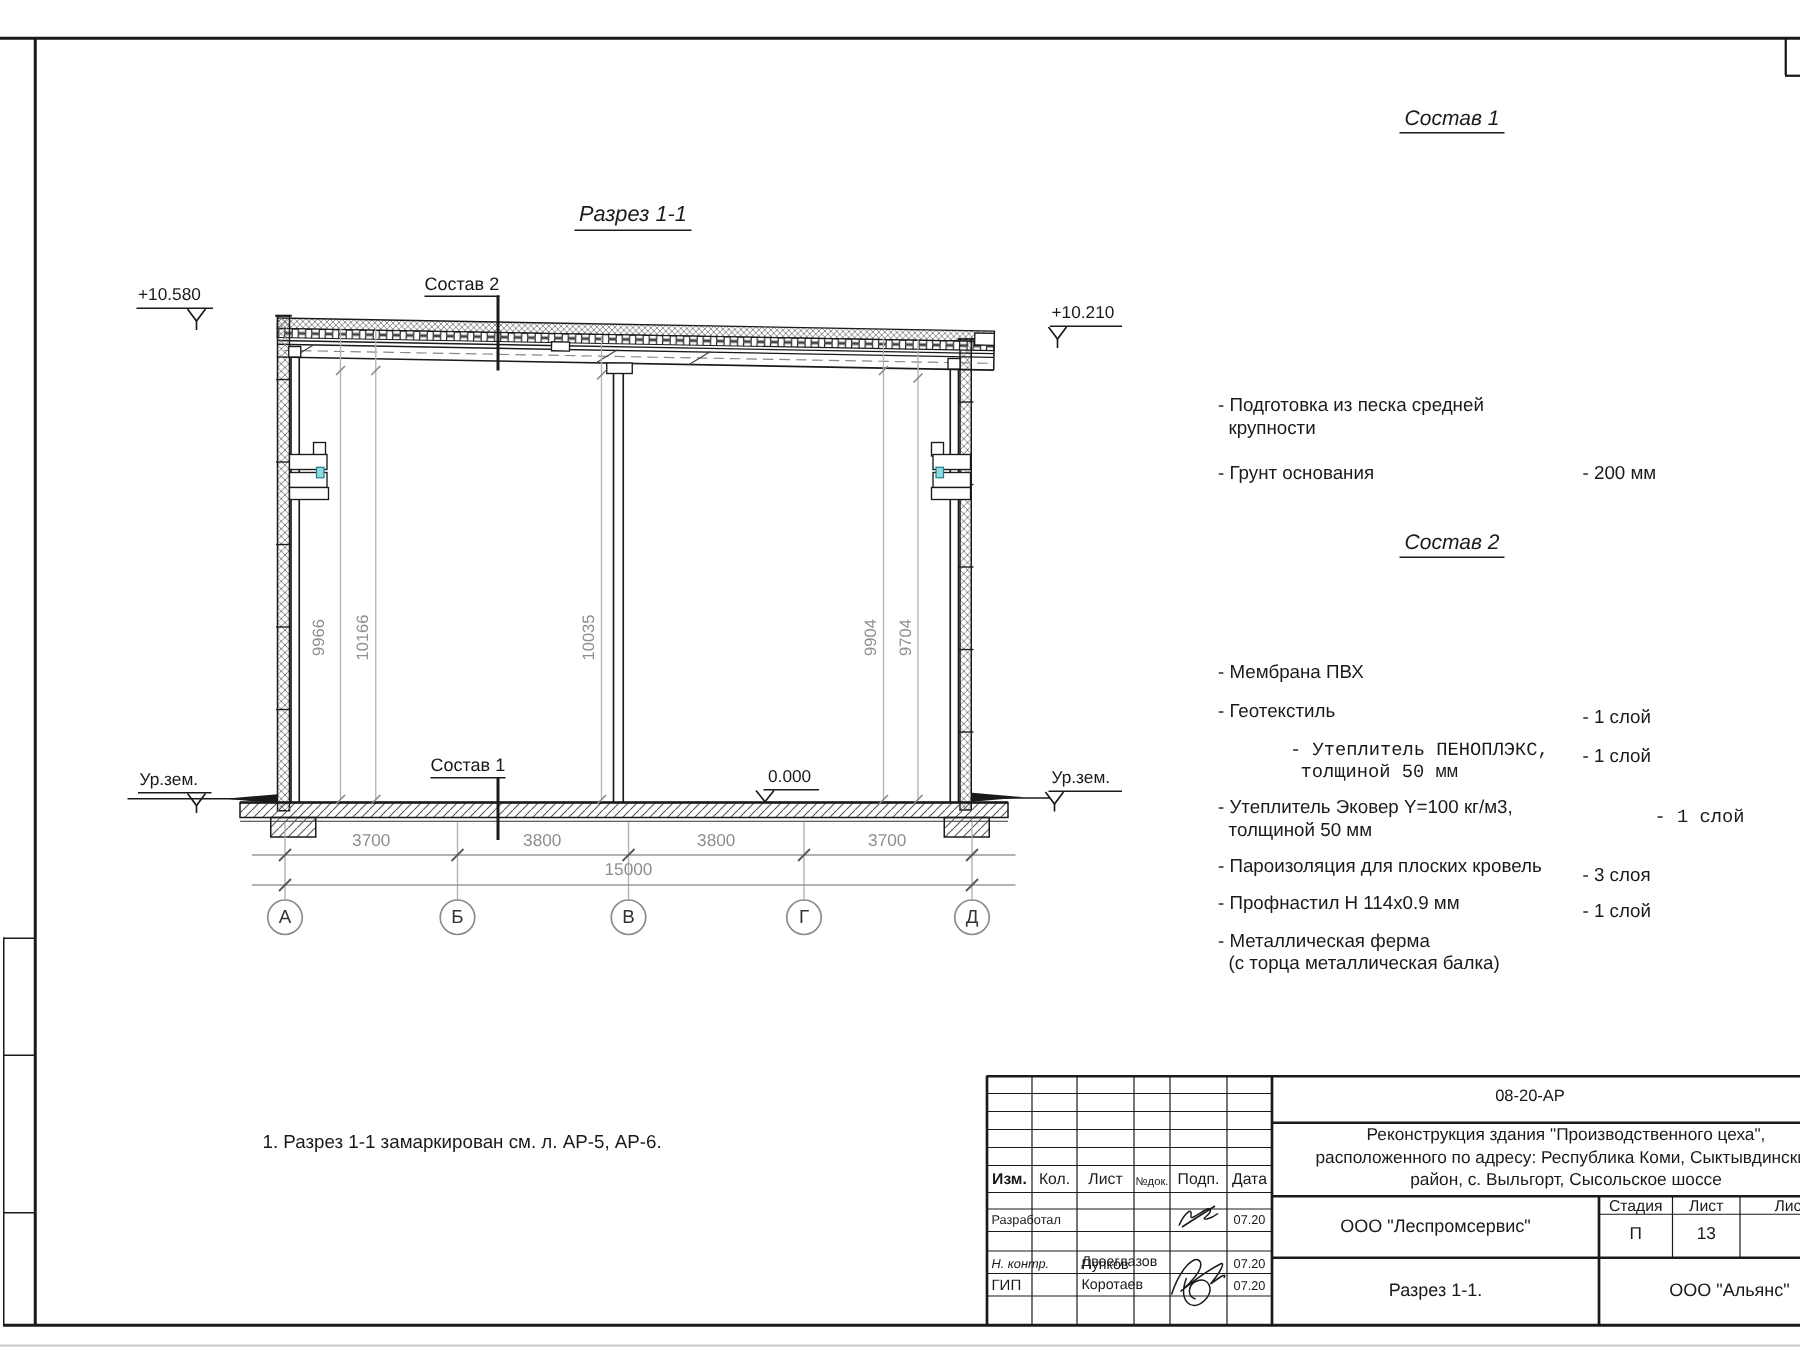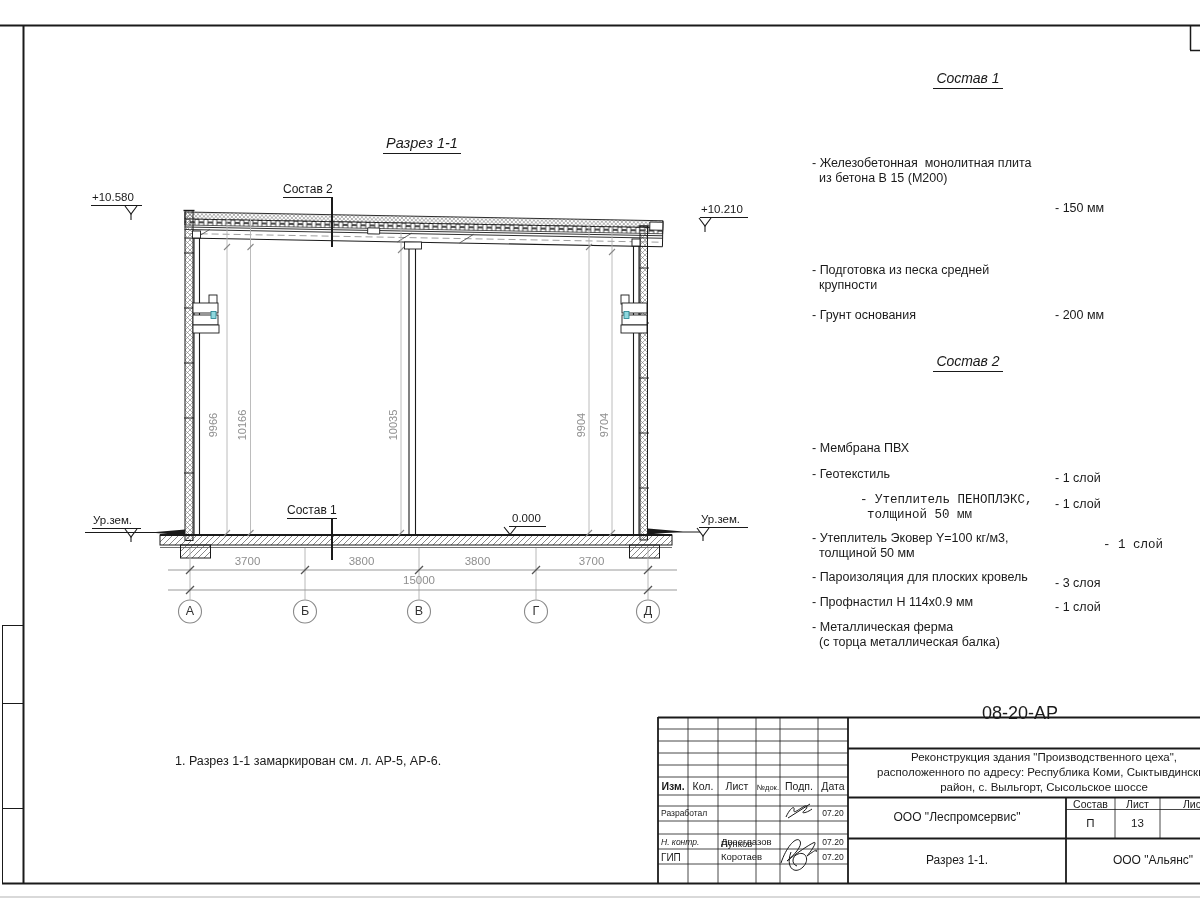--- a/index.html
+++ b/index.html
@@ -283,24 +283,20 @@
 <div class="t c rot dimtxt" style="left:577px;top:418px;width:56px;height:14px;font-size:11px;">9704</div>
 
 <div class="t c" style="left:179px;top:604px;width:22px;font-size:12.5px;color:#333;">А</div>
 <div class="t c" style="left:294px;top:604px;width:22px;font-size:12.5px;color:#333;">Б</div>
 <div class="t c" style="left:408px;top:604px;width:22px;font-size:12.5px;color:#333;">В</div>
 <div class="t c" style="left:525px;top:604px;width:22px;font-size:12.5px;color:#333;">Г</div>
 <div class="t c" style="left:637px;top:604px;width:22px;font-size:12.5px;color:#333;">Д</div>
 
 <div class="t c it" style="left:800px;top:70px;width:336px;font-size:14px;"><span class="ul">Состав 1</span></div>
 
-<div class="t li" style="left:812px;top:126px;">
-  <div class="li-name"><div>- Железобетонная  монолитная плита</div><div class="l2">из бетона В 15 (М200)</div></div>
-  <div class="li-val">- 150 мм</div>
-</div>
 <div class="t li" style="left:812px;top:233px;">
   <div class="li-name"><div>- Подготовка из песка средней</div><div class="l2">крупности</div></div>
   <div class="li-val">- 200 мм</div>
 </div>
 <div class="t li" style="left:812px;top:278px;">
   <div class="li-name"><div>- Грунт основания</div></div>
   <div class="li-val"></div>
 </div>
 
 <div class="t c it" style="left:800px;top:353px;width:336px;font-size:14px;"><span class="ul">Состав 2</span></div>
@@ -329,21 +325,21 @@
   <div class="li-name"><div>- Профнастил Н 114x0.9 мм</div></div>
   <div class="li-val"></div>
 </div>
 <div class="t li" style="left:812px;top:590px;">
   <div class="li-name"><div>- Металлическая ферма</div><div class="l2">(с торца металлическая балка)</div></div>
   <div class="li-val"></div>
 </div>
 
 <div class="t" style="left:175px;top:754px;font-size:12.5px;">1. Разрез 1-1 замаркирован см. л. АР-5, АР-6.</div>
 
-<div class="t c" style="left:848px;top:703px;width:344px;font-size:18px;">08-20-АР</div>
+<div class="t c" style="left:848px;top:725px;width:344px;font-size:11px;">08-20-АР</div>
 
 <div class="t c" style="left:848px;top:751px;width:392px;font-size:11.5px;">Реконструкция здания "Производственного цеха",</div>
 <div class="t c" style="left:848px;top:766px;width:392px;font-size:11.5px;">расположенного по адресу: Республика Коми, Сыктывдинский</div>
 <div class="t c" style="left:848px;top:781px;width:392px;font-size:11.5px;">район, с. Выльгорт, Сысольское шоссе</div>
 
 <div class="t c tb" style="left:658px;top:780px;width:30px;font-weight:bold;">Изм.</div>
 <div class="t c tb" style="left:688px;top:780px;width:30px;">Кол.</div>
 <div class="t c tb" style="left:718px;top:780px;width:38px;">Лист</div>
 <div class="t c" style="left:756px;top:783px;width:24px;font-size:7.5px;">№док.</div>
 <div class="t c tb" style="left:780px;top:780px;width:38px;">Подп.</div>
@@ -357,20 +353,20 @@
 <div class="t" style="left:721px;top:836px;font-size:9.5px;">Двоеглазов</div>
 <div class="t c" style="left:818px;top:837px;width:30px;font-size:8.5px;">07.20</div>
 
 <div class="t" style="left:661px;top:852px;font-size:10px;">ГИП</div>
 <div class="t" style="left:721px;top:851px;font-size:9.5px;">Коротаев</div>
 <div class="t c" style="left:818px;top:852px;width:30px;font-size:8.5px;">07.20</div>
 
 <div class="t c" style="left:848px;top:810px;width:218px;font-size:12px;">ООО "Леспромсервис"</div>
 <div class="t c" style="left:848px;top:853px;width:218px;font-size:12px;">Разрез 1-1.</div>
 
-<div class="t c tb" style="left:1066px;top:798px;width:49px;">Состав</div>
+<div class="t c tb" style="left:1066px;top:798px;width:49px;">Стадия</div>
 <div class="t c tb" style="left:1115px;top:798px;width:45px;">Лист</div>
 <div class="t c tb" style="left:1160px;top:798px;width:80px;">Листов</div>
 <div class="t c" style="left:1066px;top:817px;width:49px;font-size:11.5px;">П</div>
 <div class="t c" style="left:1115px;top:817px;width:45px;font-size:11.5px;">13</div>
 <div class="t c" style="left:1066px;top:853px;width:174px;font-size:12px;">ООО "Альянс"</div>
 
 </div>
 
 </body></html>

